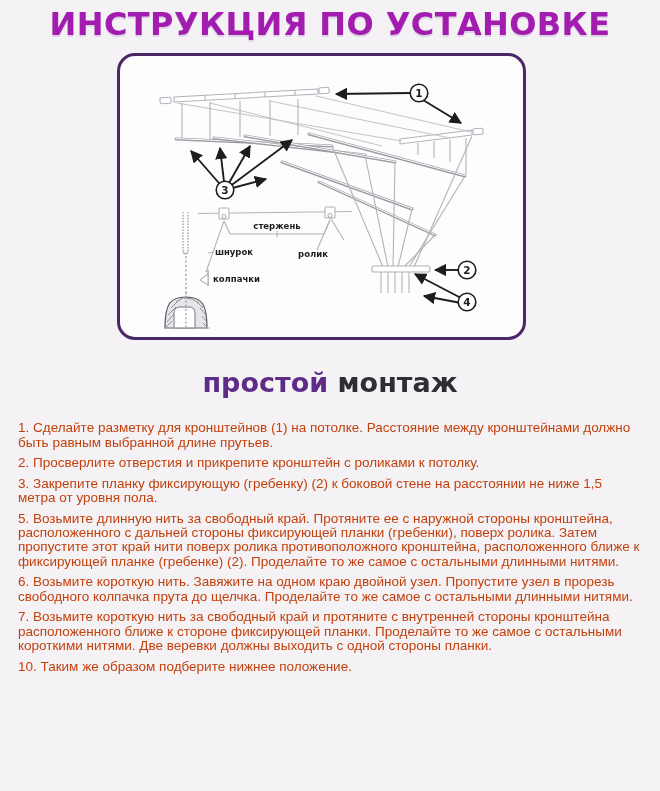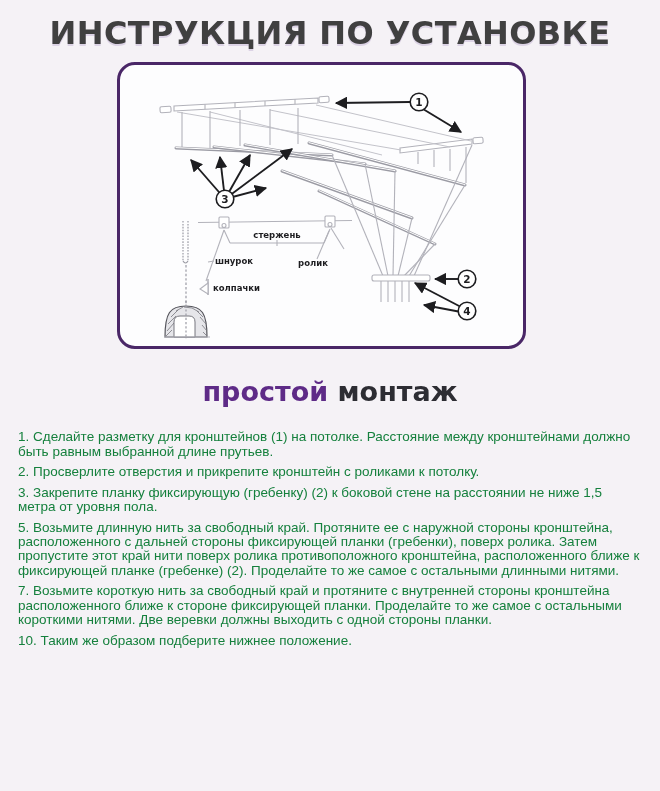--- a/index.html
+++ b/index.html
@@ -3,27 +3,27 @@
 <meta charset="utf-8">
 <style>
   html,body{margin:0;padding:0;}
   body{
     width:660px;height:791px;overflow:hidden;
     background:#f5f2f6;
     font-family:"Liberation Sans",sans-serif;
     color:#3c3c41;
   }
   .page-title{
-    margin:9px;padding-top:5px;
+    margin:0;padding-top:5px;
     text-align:center;
     font-family:"DejaVu Sans",sans-serif;
     font-weight:800;
     font-size:32px;
     letter-spacing:.4px;
-    color:#404040;
+    color:#a21caf;
     text-shadow:0 2px 0 rgba(130,100,170,.22);
   }
   .diagram-panel{
     box-sizing:border-box;
     margin:10px 0 0 117px;
     width:409px;height:287px;
     background:#fdfdfe;
     border:3px solid #4a2767;
     border-radius:18px;
     position:relative;
@@ -33,21 +33,21 @@
     margin-top:27px;
     display:flex;justify-content:center;gap:31px;
     font-family:"DejaVu Sans",sans-serif;
     font-weight:bold;font-size:27px;line-height:1.2;
     color:#2d2d33;white-space:nowrap;
   }
   .features-row .accent{color:#5e2b87;}
   .steps{
     margin:22px 20px 0 18px;
     font-size:13.5px;line-height:1.07;
-    color:#15803d;
+    color:#c2410c;
   }
   .step{margin:0 0 6px 0;}
   
   .ln{stroke:#b2b2ba;stroke-width:1.1;fill:none;}
   .lnf{stroke:#c3c3ca;stroke-width:1;fill:none;}
   .bar{fill:#ffffff;stroke:#b2b2ba;stroke-width:1.1;}
   .rod{stroke:#9b9ba4;stroke-width:3;stroke-linecap:round;fill:none;}
   .rodhl{stroke:#ffffff;stroke-width:1;stroke-linecap:round;fill:none;}
   .ann{stroke:#1d1d20;stroke-width:1.9;fill:none;}
   .co{fill:#ffffff;stroke:#1d1d20;stroke-width:1.6;}
@@ -215,15 +215,16 @@
 
 <div class="features-row">
   <div><span class="accent">простой</span> <span>монтаж</span></div>
 </div>
 
 <div class="steps">
   <p class="step">1. Сделайте разметку для кронштейнов (1) на потолке. Расстояние между кронштейнами должно быть равным выбранной длине прутьев.</p>
   <p class="step">2. Просверлите отверстия и прикрепите кронштейн с роликами к потолку.</p>
   <p class="step">3. Закрепите планку фиксирующую (гребенку) (2) к боковой стене на расстоянии не ниже 1,5 метра от уровня пола.</p>
   <p class="step">5. Возьмите длинную нить за свободный край. Протяните ее с наружной стороны кронштейна, расположенного с дальней стороны фиксирующей планки (гребенки), поверх ролика. Затем пропустите этот край нити поверх ролика противоположного кронштейна, расположенного ближе к фиксирующей планке (гребенке) (2). Проделайте то же самое с остальными длинными нитями.</p>
+  <p class="step">6. Возьмите короткую нить. Завяжите на одном краю двойной узел. Пропустите узел в прорезь свободного колпачка прута до щелчка. Проделайте то же самое с остальными длинными нитями.</p>
   <p class="step">7. Возьмите короткую нить за свободный край и протяните с внутренней стороны кронштейна расположенного ближе к стороне фиксирующей планки. Проделайте то же самое с остальными короткими нитями. Две веревки должны выходить с одной стороны планки.</p>
   <p class="step">10. Таким же образом подберите нижнее положение.</p>
 </div>
 
 </body></html>

